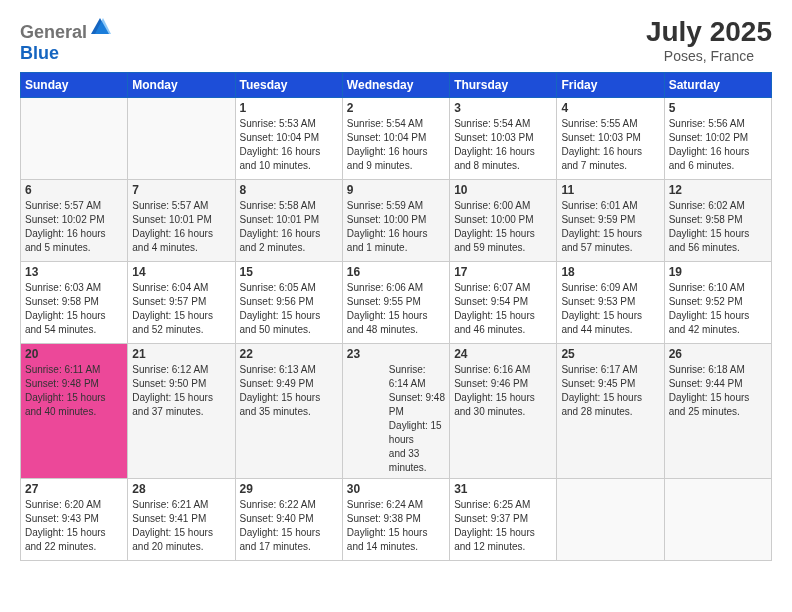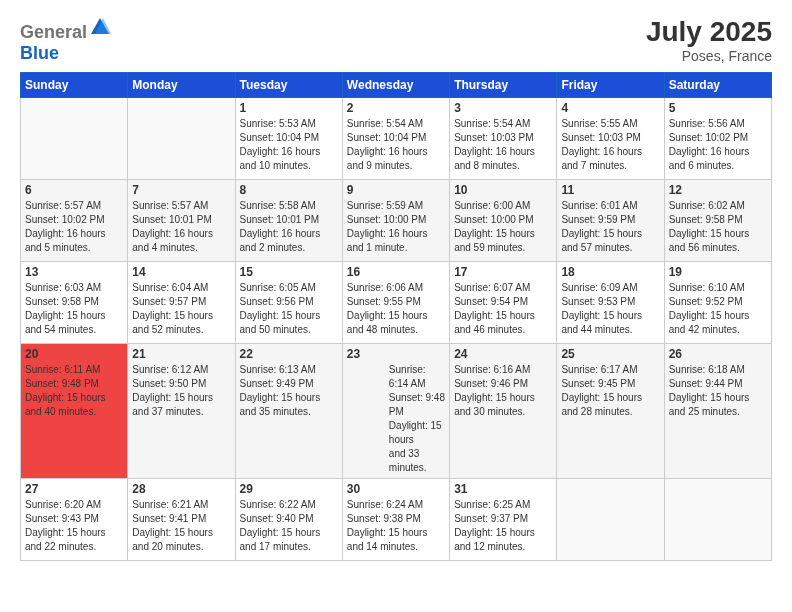--- a/index.html
+++ b/index.html
@@ -35,21 +35,21 @@
       font-size: 18px;
       font-weight: bold;
       color: #1565c0;
     }
     .logo-icon {
       width: 22px;
       height: 22px;
       margin-left: 2px;
     }
     .title-area {
-      text-align: right;
+      text-align: center;
     }
     .month-title {
       font-size: 28px;
       font-weight: bold;
       color: #333;
     }
     .location {
       font-size: 14px;
       color: #555;
     }
@@ -259,21 +259,21 @@
           </td>
           <td>
             <span class="day-num">19</span>
             <div class="day-info" style="white-space: pre-line;">Sunrise: 6:10 AM
 Sunset: 9:52 PM
 Daylight: 15 hours
 and 42 minutes.</div>
           </td>
         </tr>
         <tr>
-          <td style="background: #ef4444;">
+          <td style="background: #ec4899;">
             <span class="day-num">20</span>
             <div class="day-info" style="white-space: pre-line;">Sunrise: 6:11 AM
 Sunset: 9:48 PM
 Daylight: 15 hours
 and 40 minutes.</div>
           </td>
           <td style="background: rgb(245, 245, 245);">
             <span class="day-num">21</span>
             <div class="day-info" style="white-space: pre-line;">Sunrise: 6:12 AM
 Sunset: 9:50 PM

